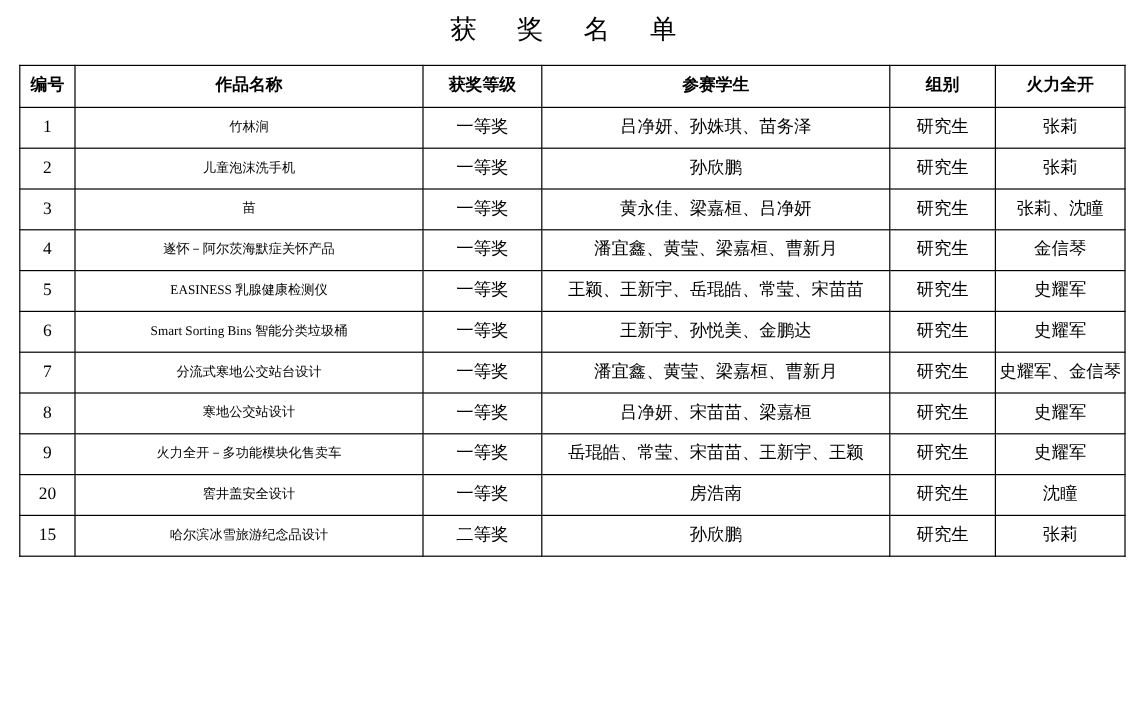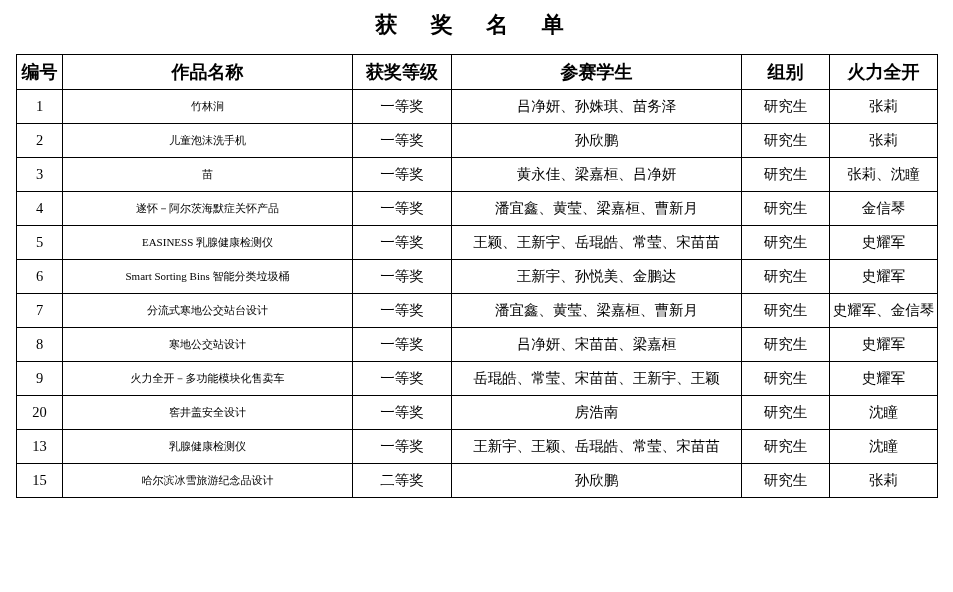--- a/index.html
+++ b/index.html
@@ -16,21 +16,21 @@
   }
   .page {
     position: relative;
     width: 953px;
     height: 592px;
     box-sizing: border-box;
   }
   .doc-title {
     text-align: center;
     font-size: 22px;
-    font-weight: bold;
+    font-weight: normal;
     letter-spacing: 14px;
     padding-top: 10px;
     padding-bottom: 14px;
     font-family: "Liberation Serif", "DejaVu Serif", serif;
   }
   .table-wrap {
     padding: 0 16px;
   }
   table.award-table {
     border-collapse: collapse;
@@ -44,21 +44,21 @@
     text-align: center;
     vertical-align: middle;
     padding: 0;
     height: 33px;
     line-height: 33px;
     white-space: nowrap;
     overflow: hidden;
   }
   table.award-table thead th {
     font-weight: bold;
-    font-size: 18px;
+    font-size: 14px;
     height: 34px;
     line-height: 34px;
   }
   col.c-no    { width: 46px; }
   col.c-name  { width: 290px; }
   col.c-level { width: 99px; }
   col.c-stud  { width: 290px; }
   col.c-group { width: 88px; }
   col.c-teach { width: 108px; }
   .cell-name {
@@ -167,28 +167,20 @@
         </tr>
         <tr>
           <td>20</td>
           <td class="cell-name">窖井盖安全设计</td>
           <td>一等奖</td>
           <td>房浩南</td>
           <td>研究生</td>
           <td>沈瞳</td>
         </tr>
         <tr>
-          <td>13</td>
-          <td class="cell-name">乳腺健康检测仪</td>
-          <td>一等奖</td>
-          <td>王新宇、王颖、岳琨皓、常莹、宋苗苗</td>
-          <td>研究生</td>
-          <td>沈瞳</td>
-        </tr>
-        <tr>
           <td>15</td>
           <td class="cell-name">哈尔滨冰雪旅游纪念品设计</td>
           <td>二等奖</td>
           <td>孙欣鹏</td>
           <td>研究生</td>
           <td>张莉</td>
         </tr>
       </tbody>
     </table>
   </div>

